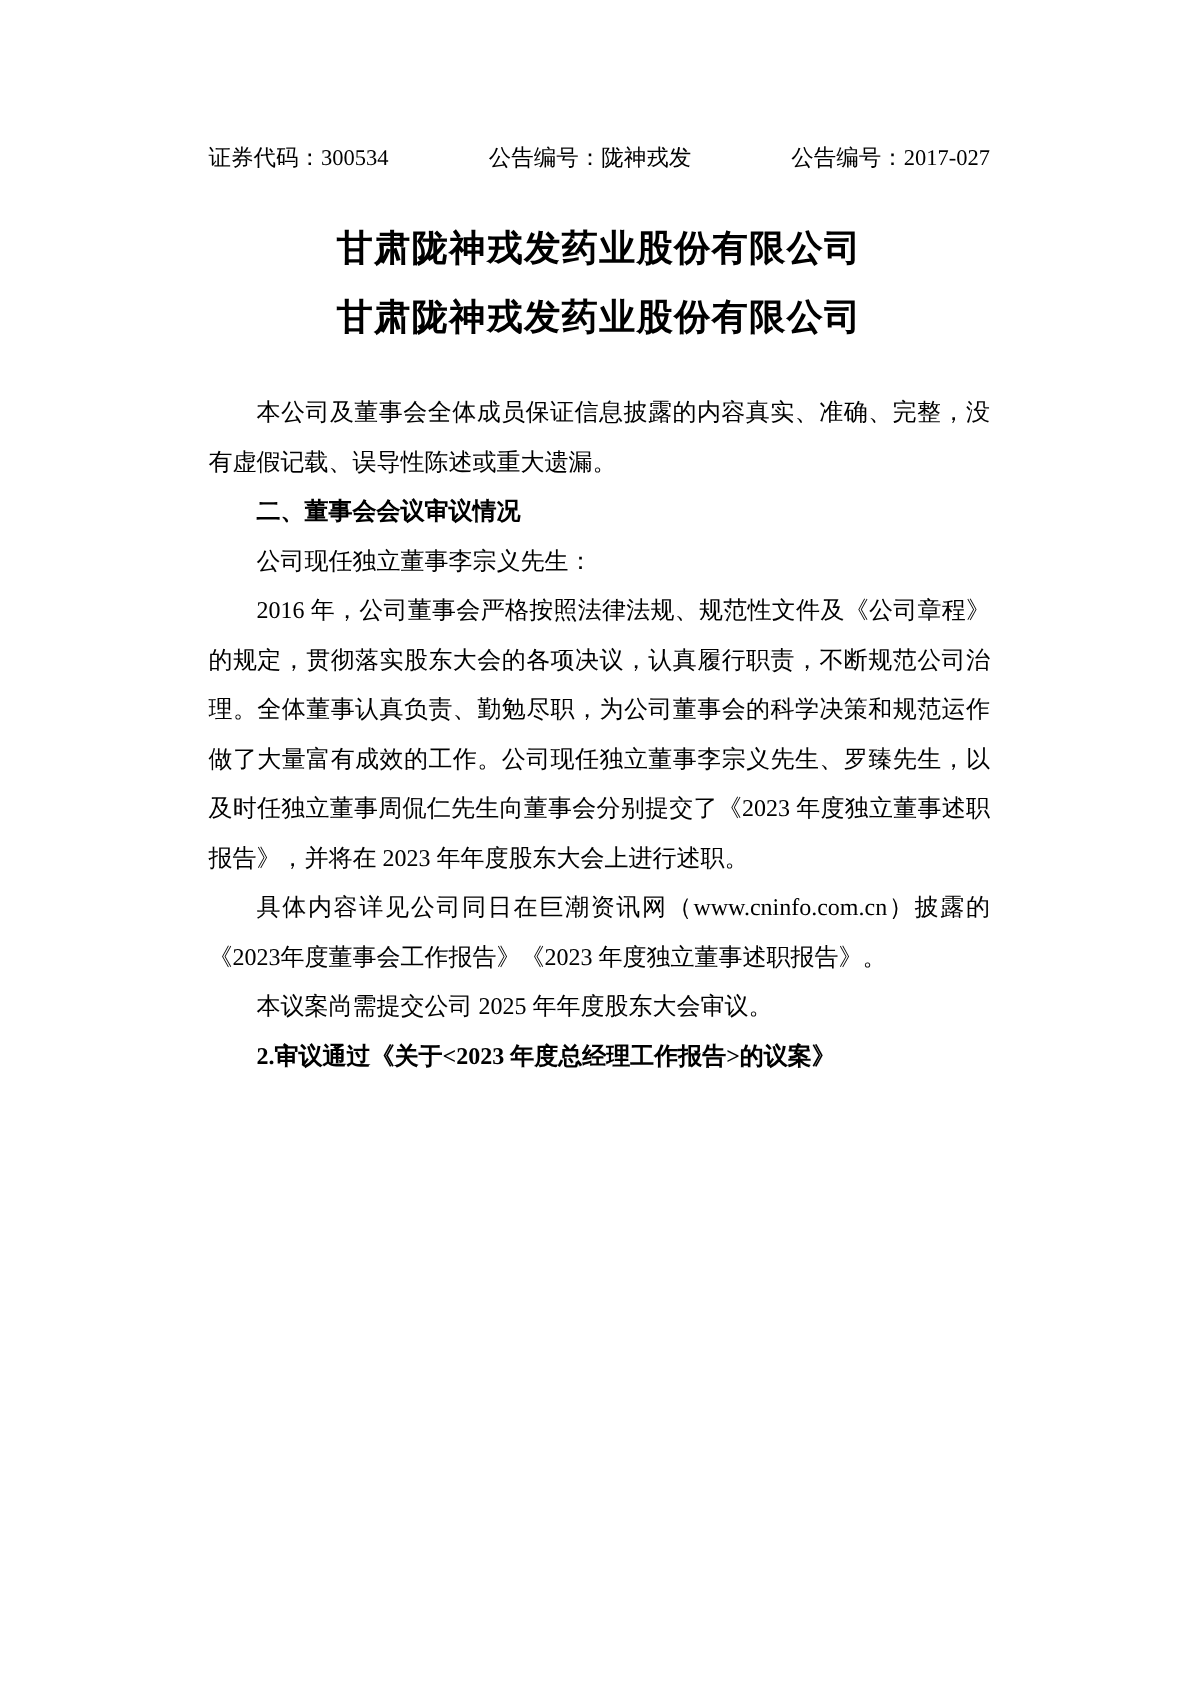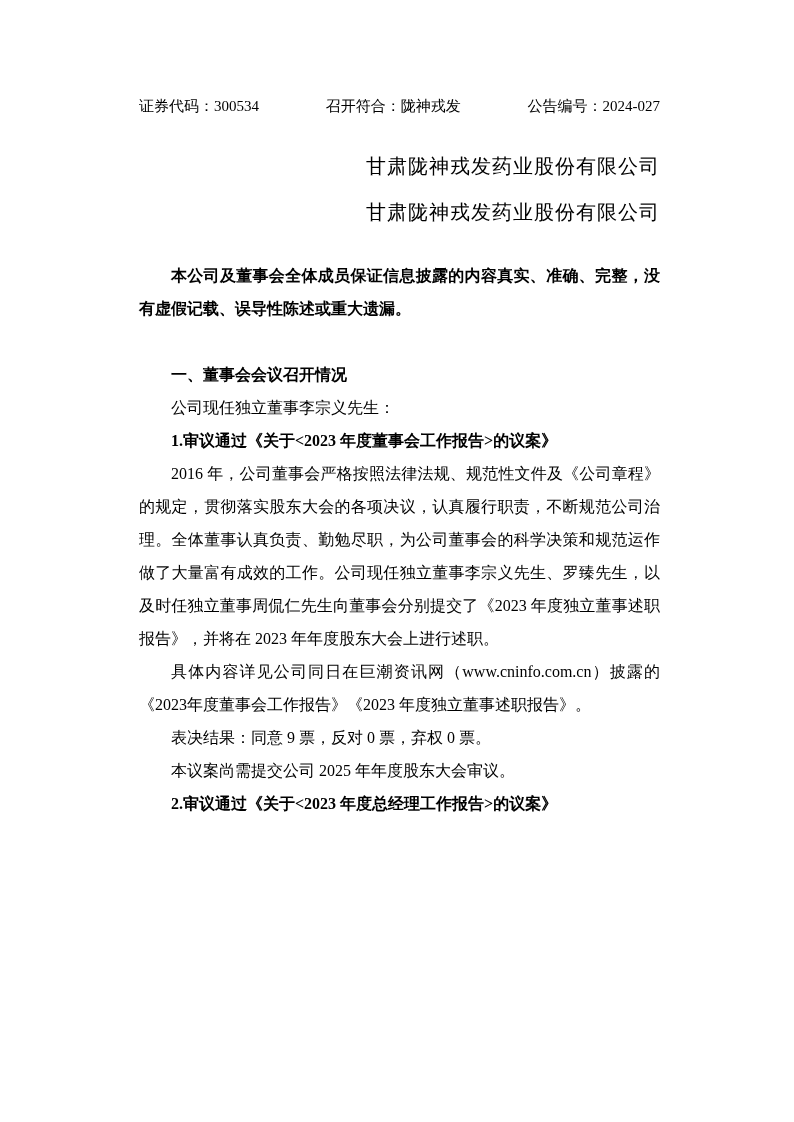--- a/index.html
+++ b/index.html
@@ -21,68 +21,66 @@
   }
   .header-row {
     display: flex;
     justify-content: space-between;
     align-items: baseline;
     font-size: 15px;
     line-height: 21px;
     margin-bottom: 26px;
   }
   .doc-title {
-    text-align: right;
-    font-weight: normal;
-    font-size: 20px;
+    text-align: center;
+    font-weight: bold;
+    font-size: 24px;
     line-height: 46px;
     letter-spacing: 1px;
   }
   .doc-body {
     margin-top: 24px;
     font-size: 16px;
     line-height: 33px;
   }
   .doc-body p {
     margin: 0;
     text-align: justify;
     text-indent: 2em;
     word-break: break-all;
   }
   .p-bold {
-    font-weight: bold;
+    font-weight: normal;
   }
   .p-heading {
     font-weight: bold;
   }
   .gap-top {
     margin-top: 33px !important;
   }
 </style>
 </head>
 <body>
 
 <div class="page">
 
   <div class="header-row">
     <span>证券代码：300534</span>
-    <span>召开符合：陇神戎发</span>
-    <span>公告编号：2024-027</span>
+    <span>公告编号：陇神戎发</span>
+    <span>公告编号：2017-027</span>
   </div>
 
   <div class="doc-title">
     <div>甘肃陇神戎发药业股份有限公司</div>
     <div>甘肃陇神戎发药业股份有限公司</div>
   </div>
 
   <div class="doc-body">
     <p class="p-bold">本公司及董事会全体成员保证信息披露的内容真实、准确、完整，没有虚假记载、误导性陈述或重大遗漏。</p>
-    <p class="p-heading gap-top">一、董事会会议召开情况</p>
+    <p class="p-heading">二、董事会会议审议情况</p>
     <p>公司现任独立董事李宗义先生：</p>
-    <p class="p-heading">1.审议通过《关于&lt;2023 年度董事会工作报告&gt;的议案》</p>
     <p>2016 年，公司董事会严格按照法律法规、规范性文件及《公司章程》的规定，贯彻落实股东大会的各项决议，认真履行职责，不断规范公司治理。全体董事认真负责、勤勉尽职，为公司董事会的科学决策和规范运作做了大量富有成效的工作。公司现任独立董事李宗义先生、罗臻先生，以及时任独立董事周侃仁先生向董事会分别提交了《2023 年度独立董事述职报告》，并将在 2023 年年度股东大会上进行述职。</p>
     <p>具体内容详见公司同日在巨潮资讯网（www.cninfo.com.cn）披露的《2023年度董事会工作报告》《2023 年度独立董事述职报告》。</p>
-    <p>表决结果：同意 9 票，反对 0 票，弃权 0 票。</p>
     <p>本议案尚需提交公司 2025 年年度股东大会审议。</p>
     <p class="p-heading">2.审议通过《关于&lt;2023 年度总经理工作报告&gt;的议案》</p>
   </div>
 
 </div>
 
 </body></html>

